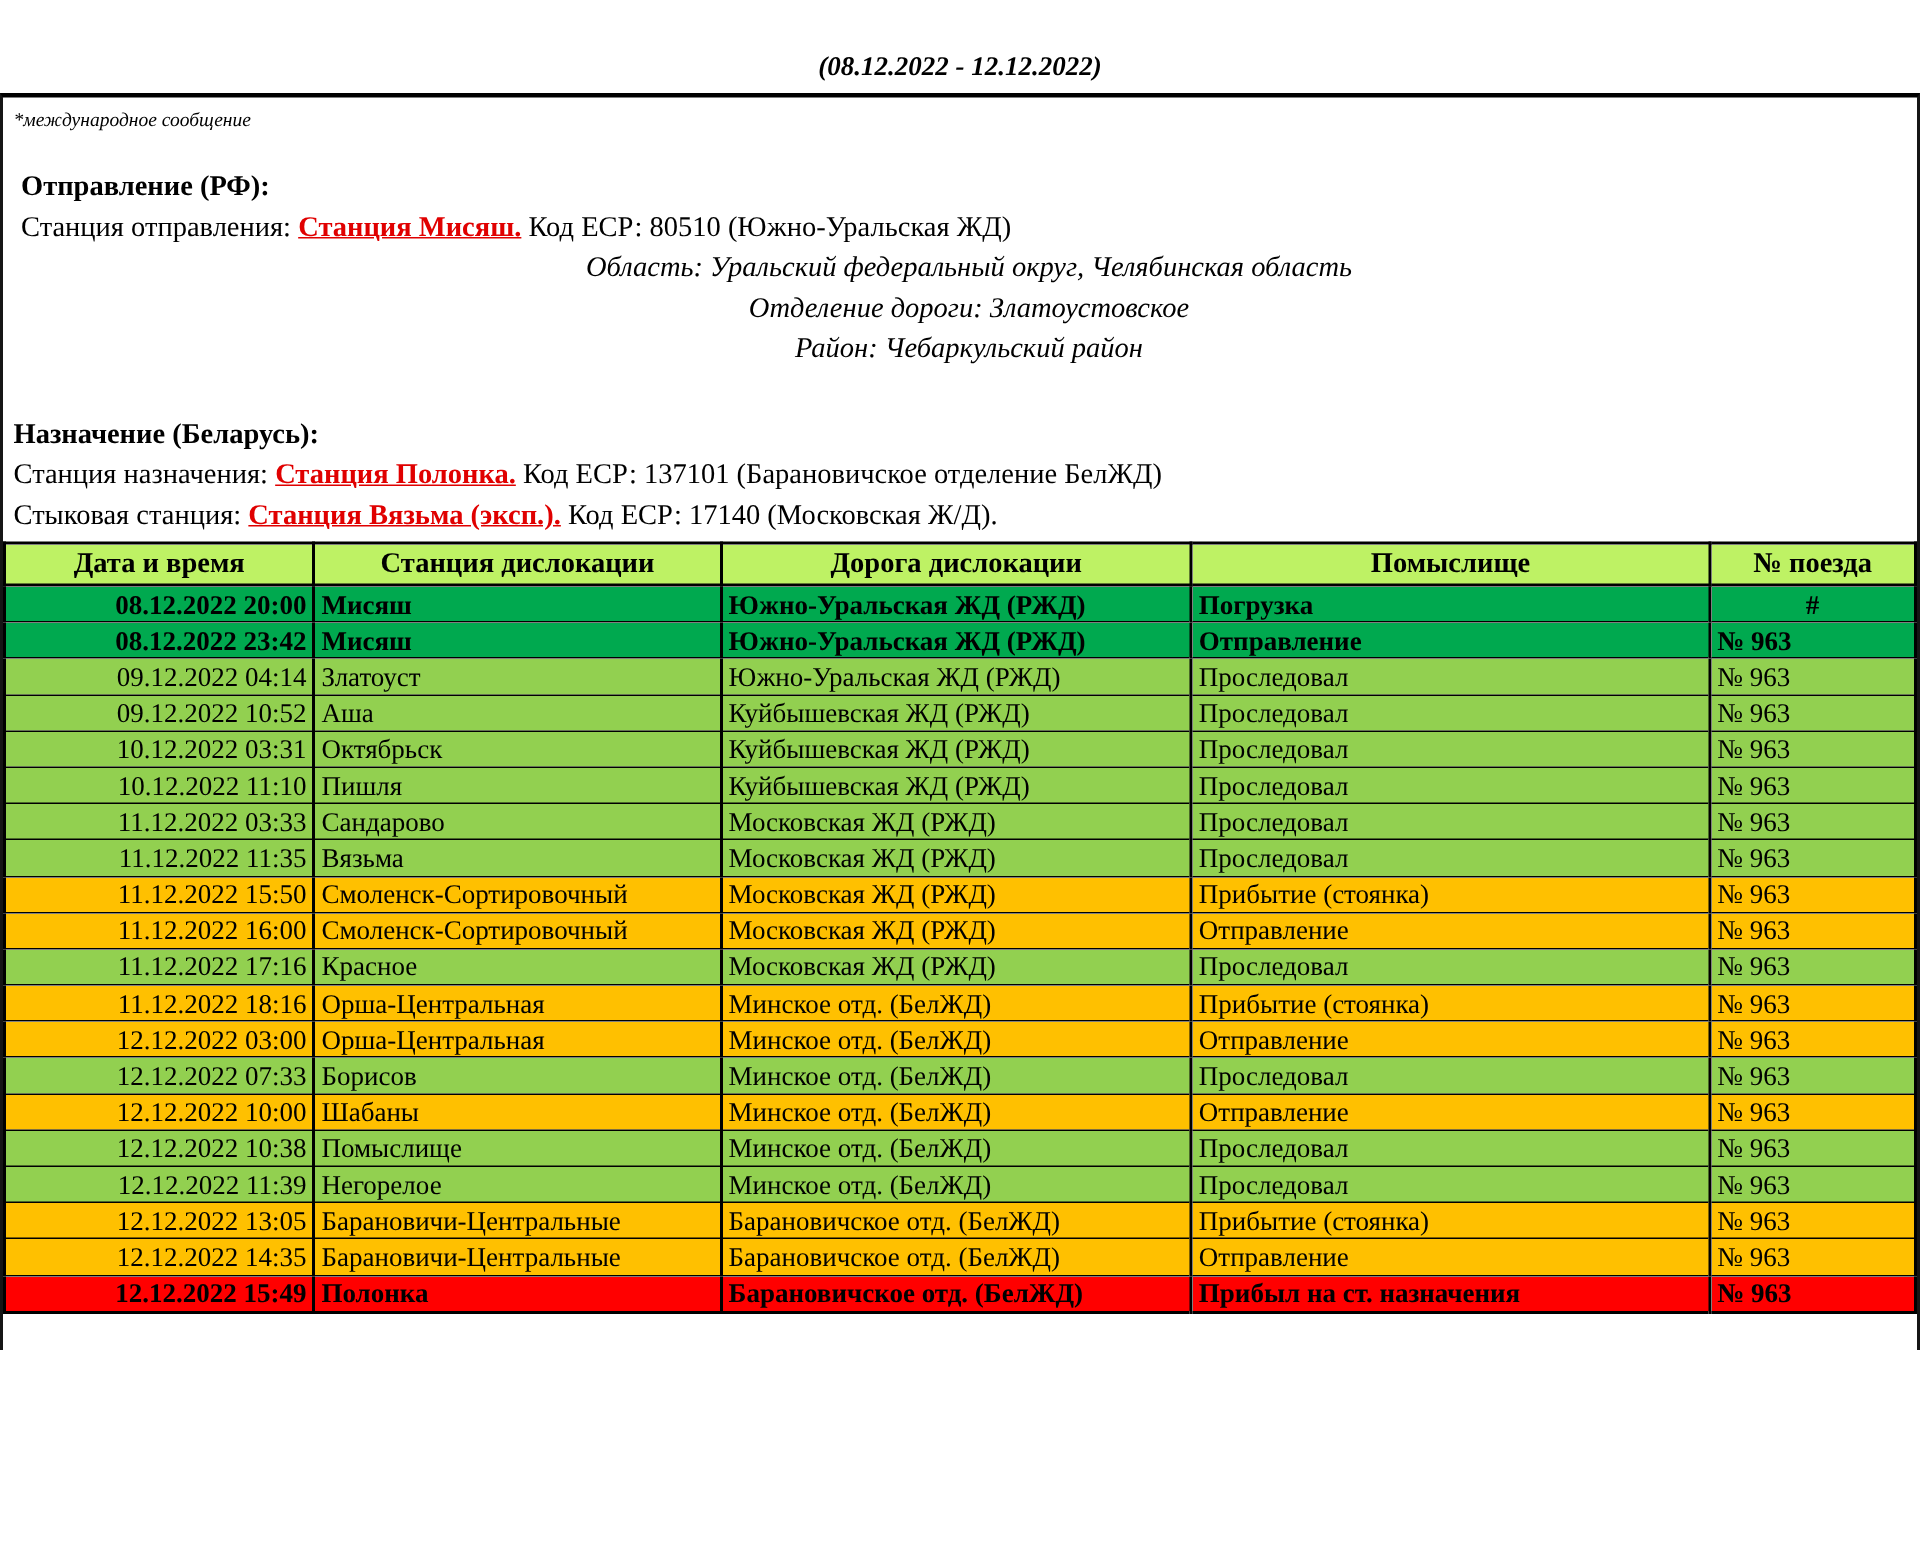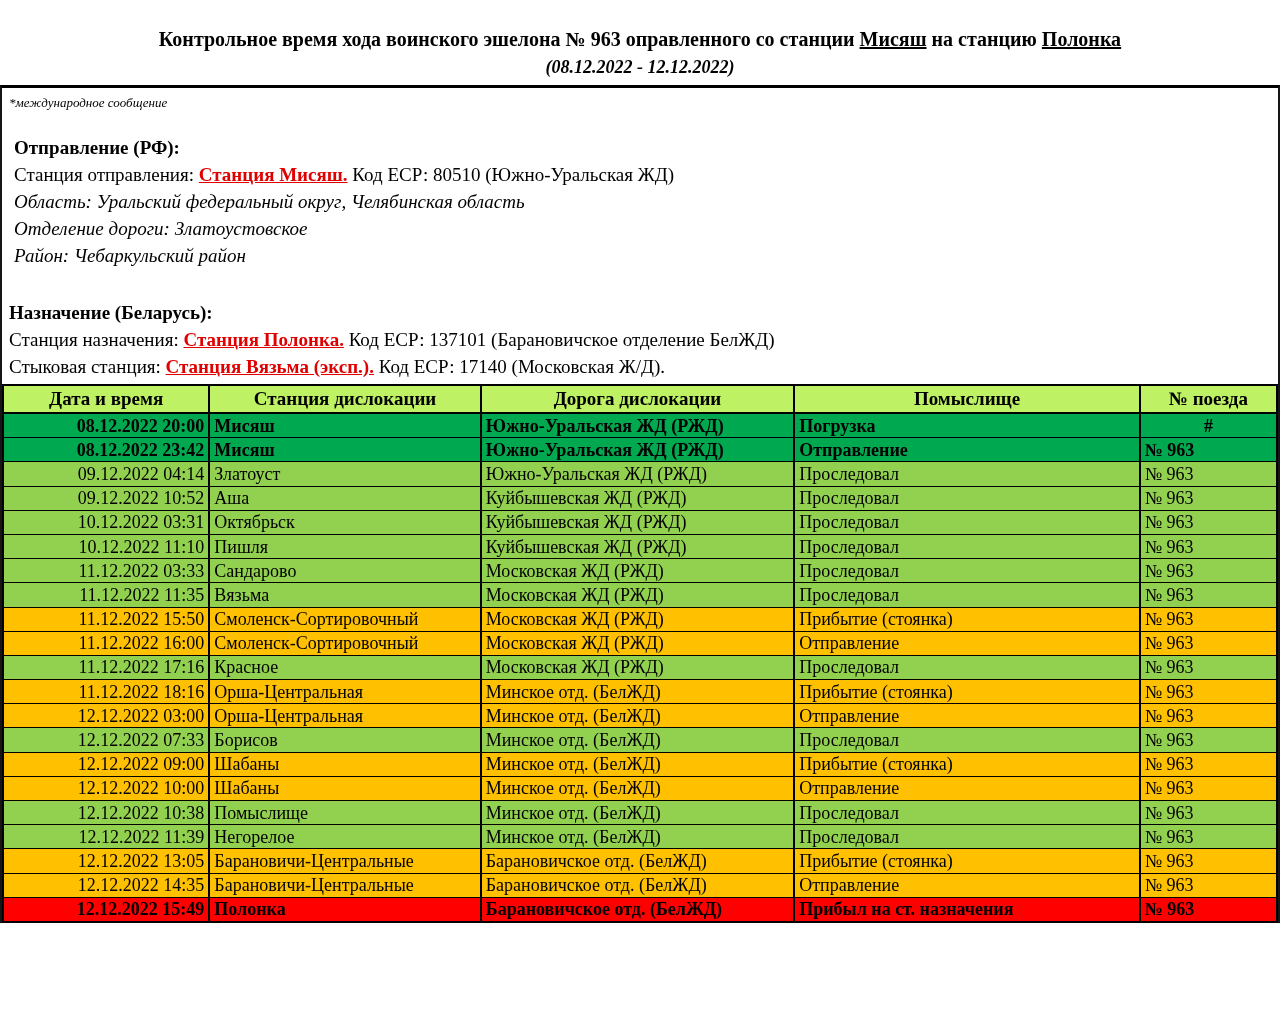--- a/index.html
+++ b/index.html
@@ -32,21 +32,21 @@
   }
   .note { font-style: italic; font-size: 13px; padding: 7px 0 0 7px; }
 
   .summary-block { margin: 36px 0 0 7px; font-size: 19px; line-height: 27px; }
   .summary-line .val { font-weight: bold; }
 
   .section { margin-left: 7px; font-size: 19px; line-height: 27px; }
   .section-departure { margin-top: 23px; margin-left: 12px; }
   .section-destination { margin-top: 30px; }
   .section-heading { font-weight: bold; }
-  .italic-line { font-style: italic; }
+  .italic-line { font-style: italic; text-align: center; }
   .red-station {
     color: #e00000;
     font-weight: bold;
     text-decoration: underline;
     text-decoration-color: #e00000;
     cursor: pointer;
   }
 
   
   table.route {
@@ -86,23 +86,20 @@
   tr.row-light_green td { background: var(--light-green); }
   tr.row-orange td { background: var(--orange); }
   tr.row-red td { background: var(--red); font-weight: bold; }
 </style>
 </head>
 <body>
 
 <div class="page">
 
   <div class="title-block">
-    <div class="title-line1">
-      <span>Контрольное время хода воинского эшелона № 963 оправленного со станции </span><span class="u">Мисяш</span><span>  на станцию </span><span class="u">Полонка</span>
-    </div>
     <div class="title-line2">(08.12.2022 - 12.12.2022)</div>
   </div>
 
   <div class="content-box">
 
     <div class="note">*международное сообщение</div>
 
 
     <div class="section section-departure">
       <div class="section-heading">Отправление (РФ):</div>
@@ -234,27 +231,20 @@
             <td>№ 963</td>
           </tr>
           <tr class="row-light_green">
             <td class="dt">12.12.2022 07:33</td>
             <td>Борисов</td>
             <td>Минское отд. (БелЖД)</td>
             <td>Проследовал</td>
             <td>№ 963</td>
           </tr>
           <tr class="row-orange">
-            <td class="dt">12.12.2022 09:00</td>
-            <td>Шабаны</td>
-            <td>Минское отд. (БелЖД)</td>
-            <td>Прибытие (стоянка)</td>
-            <td>№ 963</td>
-          </tr>
-          <tr class="row-orange">
             <td class="dt">12.12.2022 10:00</td>
             <td>Шабаны</td>
             <td>Минское отд. (БелЖД)</td>
             <td>Отправление</td>
             <td>№ 963</td>
           </tr>
           <tr class="row-light_green">
             <td class="dt">12.12.2022 10:38</td>
             <td>Помыслище</td>
             <td>Минское отд. (БелЖД)</td>

